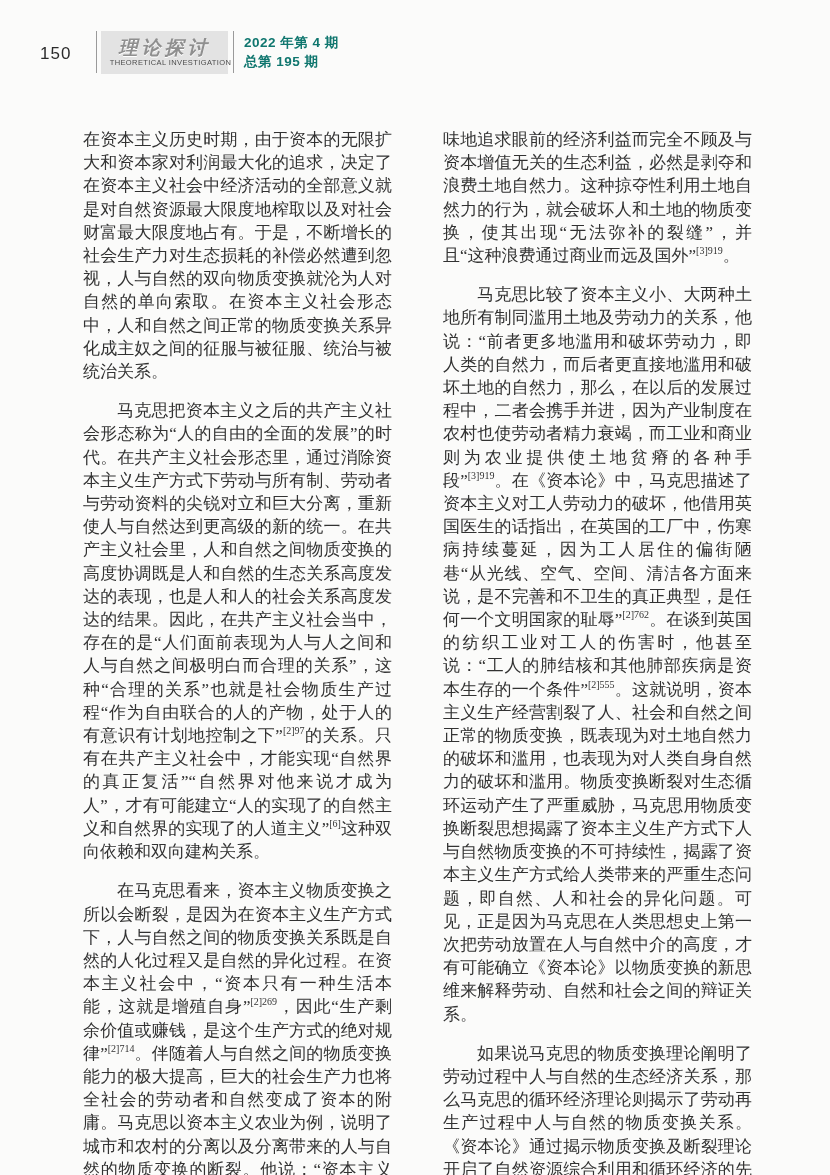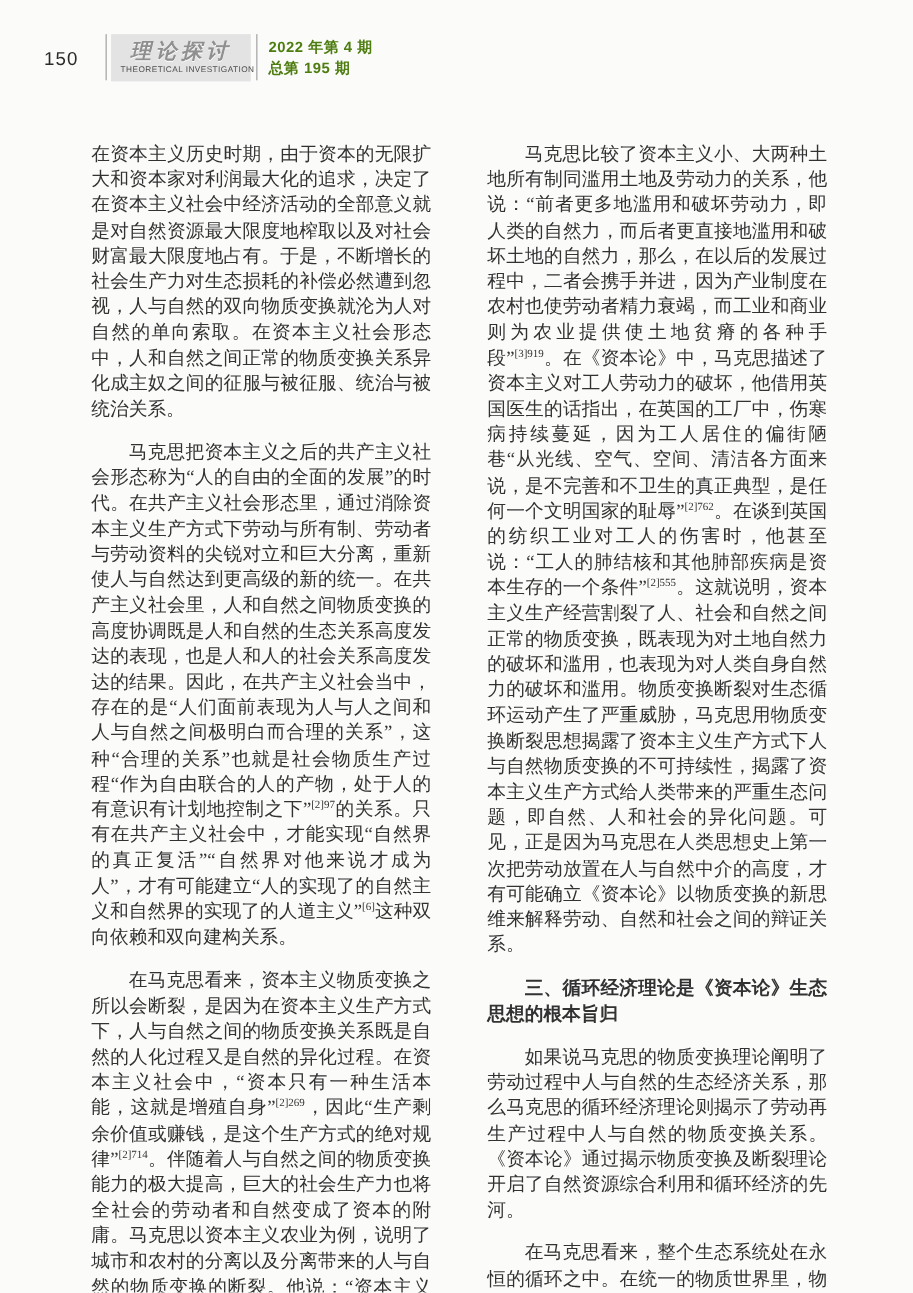--- a/index.html
+++ b/index.html
@@ -34,21 +34,21 @@
   }
   .logo-en{
     font-size:7.5px;color:#4d4d4d;letter-spacing:.4px;line-height:10px;
     font-family:"Liberation Sans","DejaVu Sans",sans-serif;
     white-space:nowrap;
     margin-left:12px;
   }
   .hdr-issue{
     position:absolute;left:244px;top:33px;
     font-family:"Liberation Sans","DejaVu Sans",sans-serif;
-    font-size:13.5px;font-weight:600;color:#4d7c0f;line-height:19px;
+    font-size:13.5px;font-weight:600;color:#0f766e;line-height:19px;
     letter-spacing:.5px;
   }
   
   .col{
     position:absolute;top:112px;width:341px;
     font-size:17px;line-height:23.2px;
     text-align:justify;color:#323232;
   }
   .col-left{left:67px;}
   .col-right{left:427px;}
@@ -81,22 +81,22 @@
   <div>2022 年第 4 期</div>
   <div>总第 195 期</div>
 </div>
 
 <div class="col col-left">
     <p class="continuation">在资本主义历史时期，由于资本的无限扩大和资本家对利润最大化的追求，决定了在资本主义社会中经济活动的全部意义就是对自然资源最大限度地榨取以及对社会财富最大限度地占有。于是，不断增长的社会生产力对生态损耗的补偿必然遭到忽视，人与自然的双向物质变换就沦为人对自然的单向索取。在资本主义社会形态中，人和自然之间正常的物质变换关系异化成主奴之间的征服与被征服、统治与被统治关系。</p>
     <p class="para">马克思把资本主义之后的共产主义社会形态称为“人的自由的全面的发展”的时代。在共产主义社会形态里，通过消除资本主义生产方式下劳动与所有制、劳动者与劳动资料的尖锐对立和巨大分离，重新使人与自然达到更高级的新的统一。在共产主义社会里，人和自然之间物质变换的高度协调既是人和自然的生态关系高度发达的表现，也是人和人的社会关系高度发达的结果。因此，在共产主义社会当中，存在的是“人们面前表现为人与人之间和人与自然之间极明白而合理的关系”，这种“合理的关系”也就是社会物质生产过程“作为自由联合的人的产物，处于人的有意识有计划地控制之下”<sup>[2]97</sup>的关系。只有在共产主义社会中，才能实现“自然界的真正复活”“自然界对他来说才成为人”，才有可能建立“人的实现了的自然主义和自然界的实现了的人道主义”<sup>[6]</sup>这种双向依赖和双向建构关系。</p>
     <p class="para">在马克思看来，资本主义物质变换之所以会断裂，是因为在资本主义生产方式下，人与自然之间的物质变换关系既是自然的人化过程又是自然的异化过程。在资本主义社会中，“资本只有一种生活本能，这就是增殖自身”<sup>[2]269</sup>，因此“生产剩余价值或赚钱，是这个生产方式的绝对规律”<sup>[2]714</sup>。伴随着人与自然之间的物质变换能力的极大提高，巨大的社会生产力也将全社会的劳动者和自然变成了资本的附庸。马克思以资本主义农业为例，说明了城市和农村的分离以及分离带来的人与自然的物质变换的断裂。他说：“资本主义生产在使它汇集在各大中心的城市人口越来越占优势，这样一来，它一方面聚集着社会的历史动力，另一方面又破坏着人与土地之间的物质变换，也就是使人以衣食形式消费掉的土地的组成部分不能回归土地，从而破坏土地持久肥力的永恒的自然条件。”资本主义生产直接地、一</p>
   </div>
 <div class="col col-right">
+    <p class="continuation">味地追求眼前的经济利益而完全不顾及与资本增值无关的生态利益，必然是剥夺和浪费土地自然力。这种掠夺性利用土地自然力的行为，就会破坏人和土地的物质变换，使其出现“无法弥补的裂缝”，并且“这种浪费通过商业而远及国外”<sup>[3]919</sup>。</p>
     <p class="para">马克思比较了资本主义小、大两种土地所有制同滥用土地及劳动力的关系，他说：“前者更多地滥用和破坏劳动力，即人类的自然力，而后者更直接地滥用和破坏土地的自然力，那么，在以后的发展过程中，二者会携手并进，因为产业制度在农村也使劳动者精力衰竭，而工业和商业则为农业提供使土地贫瘠的各种手段”<sup>[3]919</sup>。在《资本论》中，马克思描述了资本主义对工人劳动力的破坏，他借用英国医生的话指出，在英国的工厂中，伤寒病持续蔓延，因为工人居住的偏街陋巷“从光线、空气、空间、清洁各方面来说，是不完善和不卫生的真正典型，是任何一个文明国家的耻辱”<sup>[2]762</sup>。在谈到英国的纺织工业对工人的伤害时，他甚至说：“工人的肺结核和其他肺部疾病是资本生存的一个条件”<sup>[2]555</sup>。这就说明，资本主义生产经营割裂了人、社会和自然之间正常的物质变换，既表现为对土地自然力的破坏和滥用，也表现为对人类自身自然力的破坏和滥用。物质变换断裂对生态循环运动产生了严重威胁，马克思用物质变换断裂思想揭露了资本主义生产方式下人与自然物质变换的不可持续性，揭露了资本主义生产方式给人类带来的严重生态问题，即自然、人和社会的异化问题。可见，正是因为马克思在人类思想史上第一次把劳动放置在人与自然中介的高度，才有可能确立《资本论》以物质变换的新思维来解释劳动、自然和社会之间的辩证关系。</p>
-    <p class="heading">三、循环经济理论是《资本论》生态思想的根本旨归</p>
     <p class="para">如果说马克思的物质变换理论阐明了劳动过程中人与自然的生态经济关系，那么马克思的循环经济理论则揭示了劳动再生产过程中人与自然的物质变换关系。《资本论》通过揭示物质变换及断裂理论开启了自然资源综合利用和循环经济的先河。</p>
     <p class="para">在马克思看来，整个生态系统处在永恒的循环之中。在统一的物质世界里，物质循环可以分为两大类：一是自然界的物质循环，这是依照自然规律形</p>
   </div>
 
 <div class="footer">
   <span>(C)1994-2022 China Academic Journal Electronic Publishing House. All rights reserved.</span>
   <span class="url">http://www.cnki.net</span>
 </div>
 
 </body></html>

